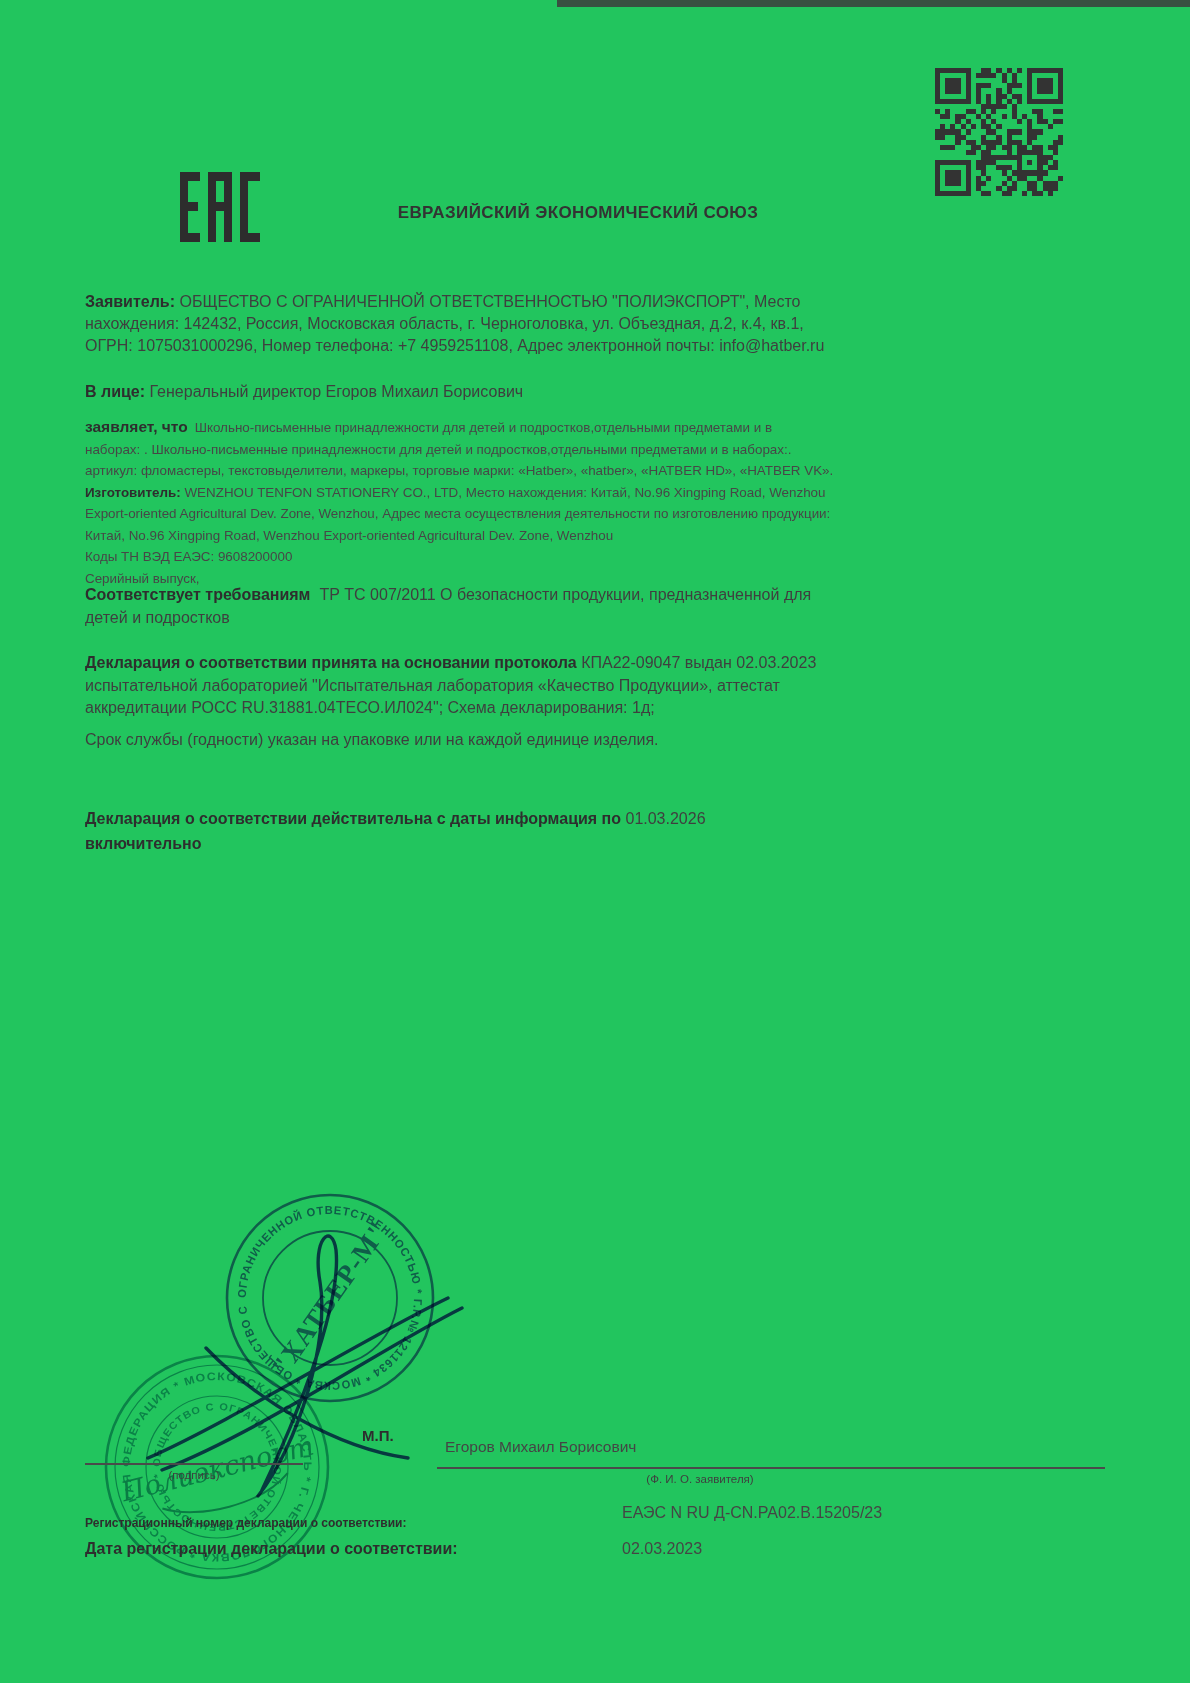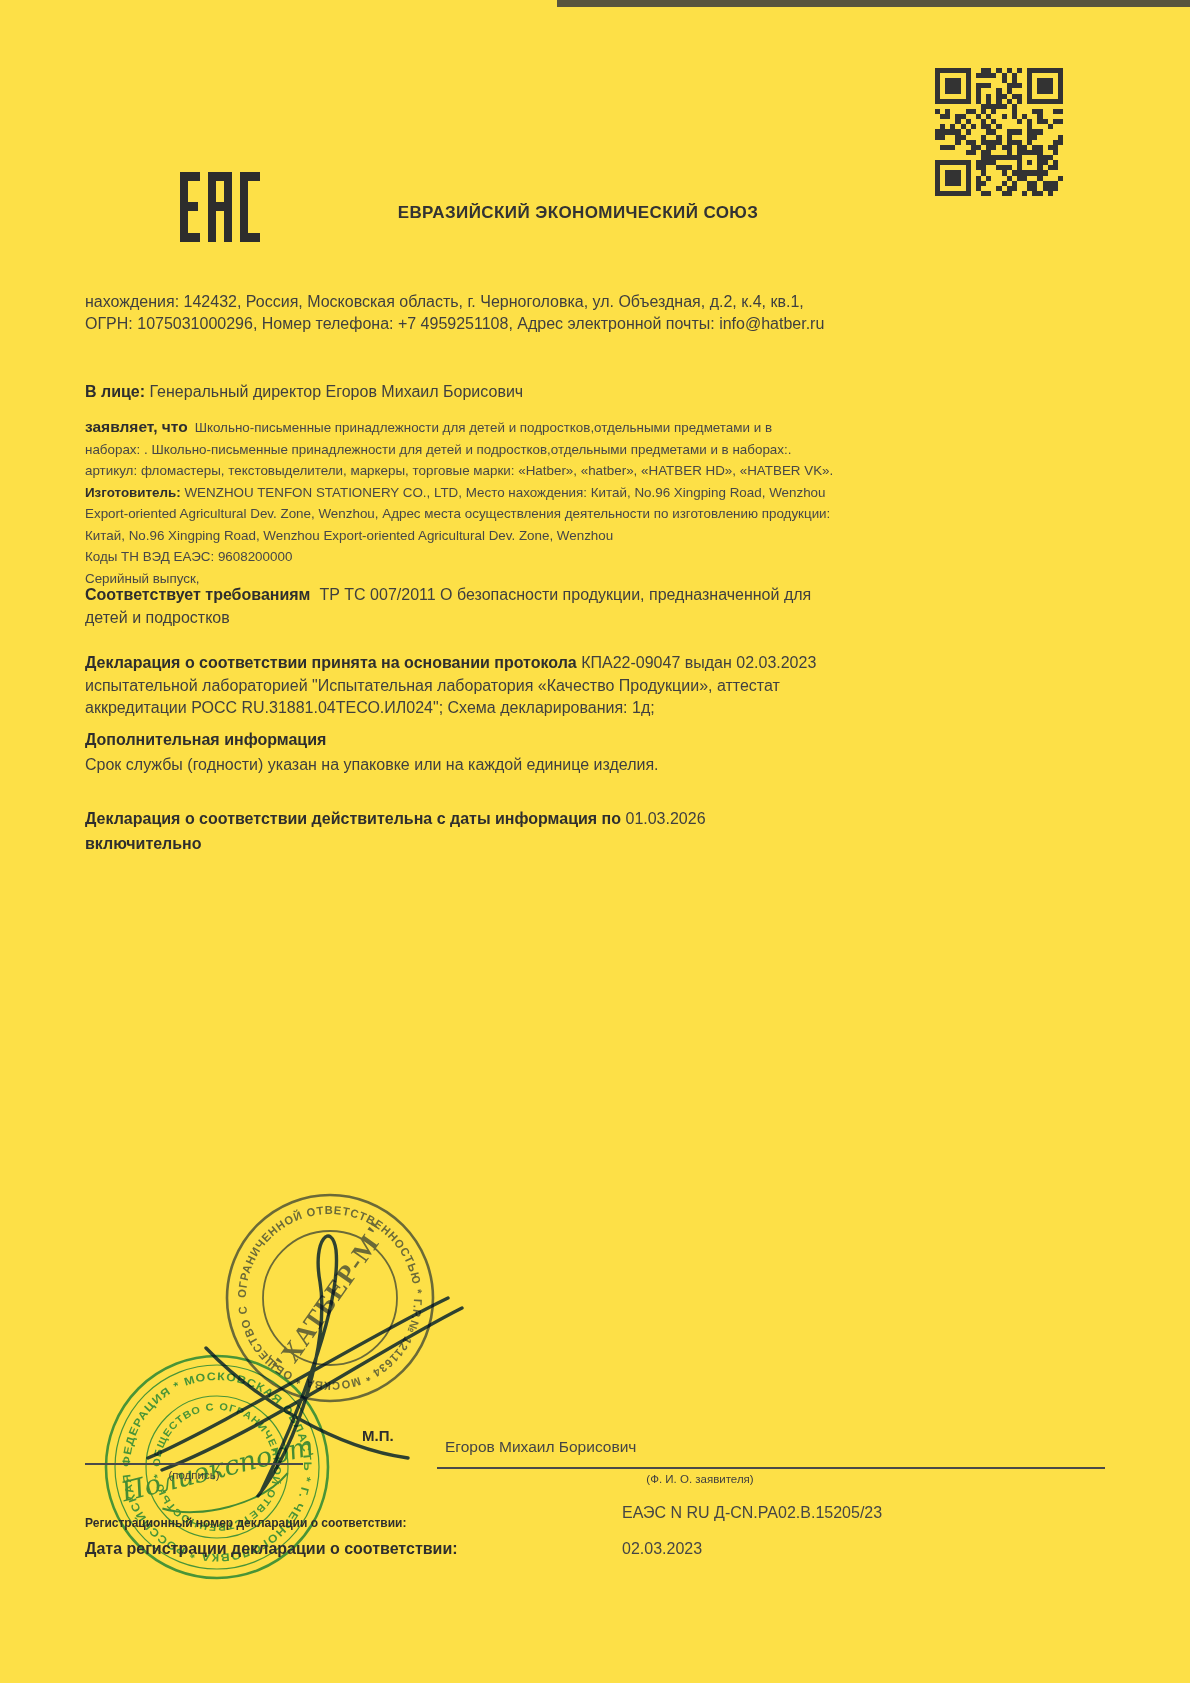--- a/index.html
+++ b/index.html
@@ -1,16 +1,16 @@
 <!DOCTYPE html>
 <html><head>
 <meta charset="utf-8">
 <style>
   html,body{margin:0;padding:0;background:#ffffff;}
-  .page{position:relative;width:1190px;height:1683px;background:#fde047;overflow:hidden;
+  .page{position:relative;width:1190px;height:1683px;background:#22c55e;overflow:hidden;
         font-family:"Liberation Sans",sans-serif;color:#3f3f3f;}
   .top-edge{position:absolute;left:557px;top:0;width:633px;height:7px;background:#3c3c3c;opacity:.85;}
 
   .t-union{position:absolute;left:298px;top:203px;width:560px;text-align:center;
            font-size:17px;font-weight:bold;color:#333;letter-spacing:.4px;}
   .t-doc{position:absolute;left:298px;top:236px;width:560px;text-align:center;
          font-size:16px;font-weight:bold;color:#333;letter-spacing:.3px;}
 
   .blk{position:absolute;left:85px;white-space:nowrap;}
   .blk .ln{white-space:nowrap;}
@@ -380,20 +380,21 @@
       <rect x="70" y="120" width="5" height="5"></rect>
       <rect x="85" y="120" width="5" height="5"></rect>
       <rect x="95" y="120" width="5" height="5"></rect>
       <rect x="100" y="120" width="5" height="5"></rect>
       <rect x="110" y="120" width="5" height="5"></rect>
     </svg>
 
   <div class="t-union">ЕВРАЗИЙСКИЙ ЭКОНОМИЧЕСКИЙ СОЮЗ</div>
 
   <div class="blk" id="applicant">
+    <div class="ln"><b>Заявитель:</b><span> ОБЩЕСТВО С ОГРАНИЧЕННОЙ ОТВЕТСТВЕННОСТЬЮ "ПОЛИЭКСПОРТ", Место</span></div>
     <div class="ln">нахождения: 142432, Россия, Московская область, г. Черноголовка, ул. Объездная, д.2, к.4, кв.1,</div>
     <div class="ln">ОГРН: 1075031000296, Номер телефона: +7 4959251108, Адрес электронной почты: info@hatber.ru</div>
   </div>
 
   <div class="blk" id="rep">
     <b>В лице:</b><span> Генеральный директор Егоров Михаил Борисович</span>
   </div>
 
   <div class="blk" id="declare">
     <div class="ln"><b class="big">заявляет, что</b><span class="gap">Школьно-письменные принадлежности для детей и подростков,отдельными предметами и в</span></div>
@@ -411,21 +412,20 @@
     <div class="ln">детей и подростков</div>
   </div>
 
   <div class="blk" id="basis">
     <div class="ln"><b>Декларация о соответствии принята на основании протокола</b><span> КПА22-09047 выдан 02.03.2023</span></div>
     <div class="ln">испытательной лабораторией "Испытательная лаборатория «Качество Продукции», аттестат</div>
     <div class="ln">аккредитации РОСС RU.31881.04ТЕСО.ИЛ024"; Схема декларирования: 1д;</div>
   </div>
 
   <div class="blk" id="additional">
-    <div class="ln"><b>Дополнительная информация</b></div>
     <div class="ln">Срок службы (годности) указан на упаковке или на каждой единице изделия.</div>
   </div>
 
   <div class="blk" id="validity">
     <div class="ln"><b>Декларация о соответствии действительна с даты информация по</b><span> 01.03.2026</span></div>
     <div class="ln"><b>включительно</b></div>
   </div>
 
   <svg id="stampA" class="stamp" width="236" height="236" viewBox="0 0 236 236">
     <defs>

